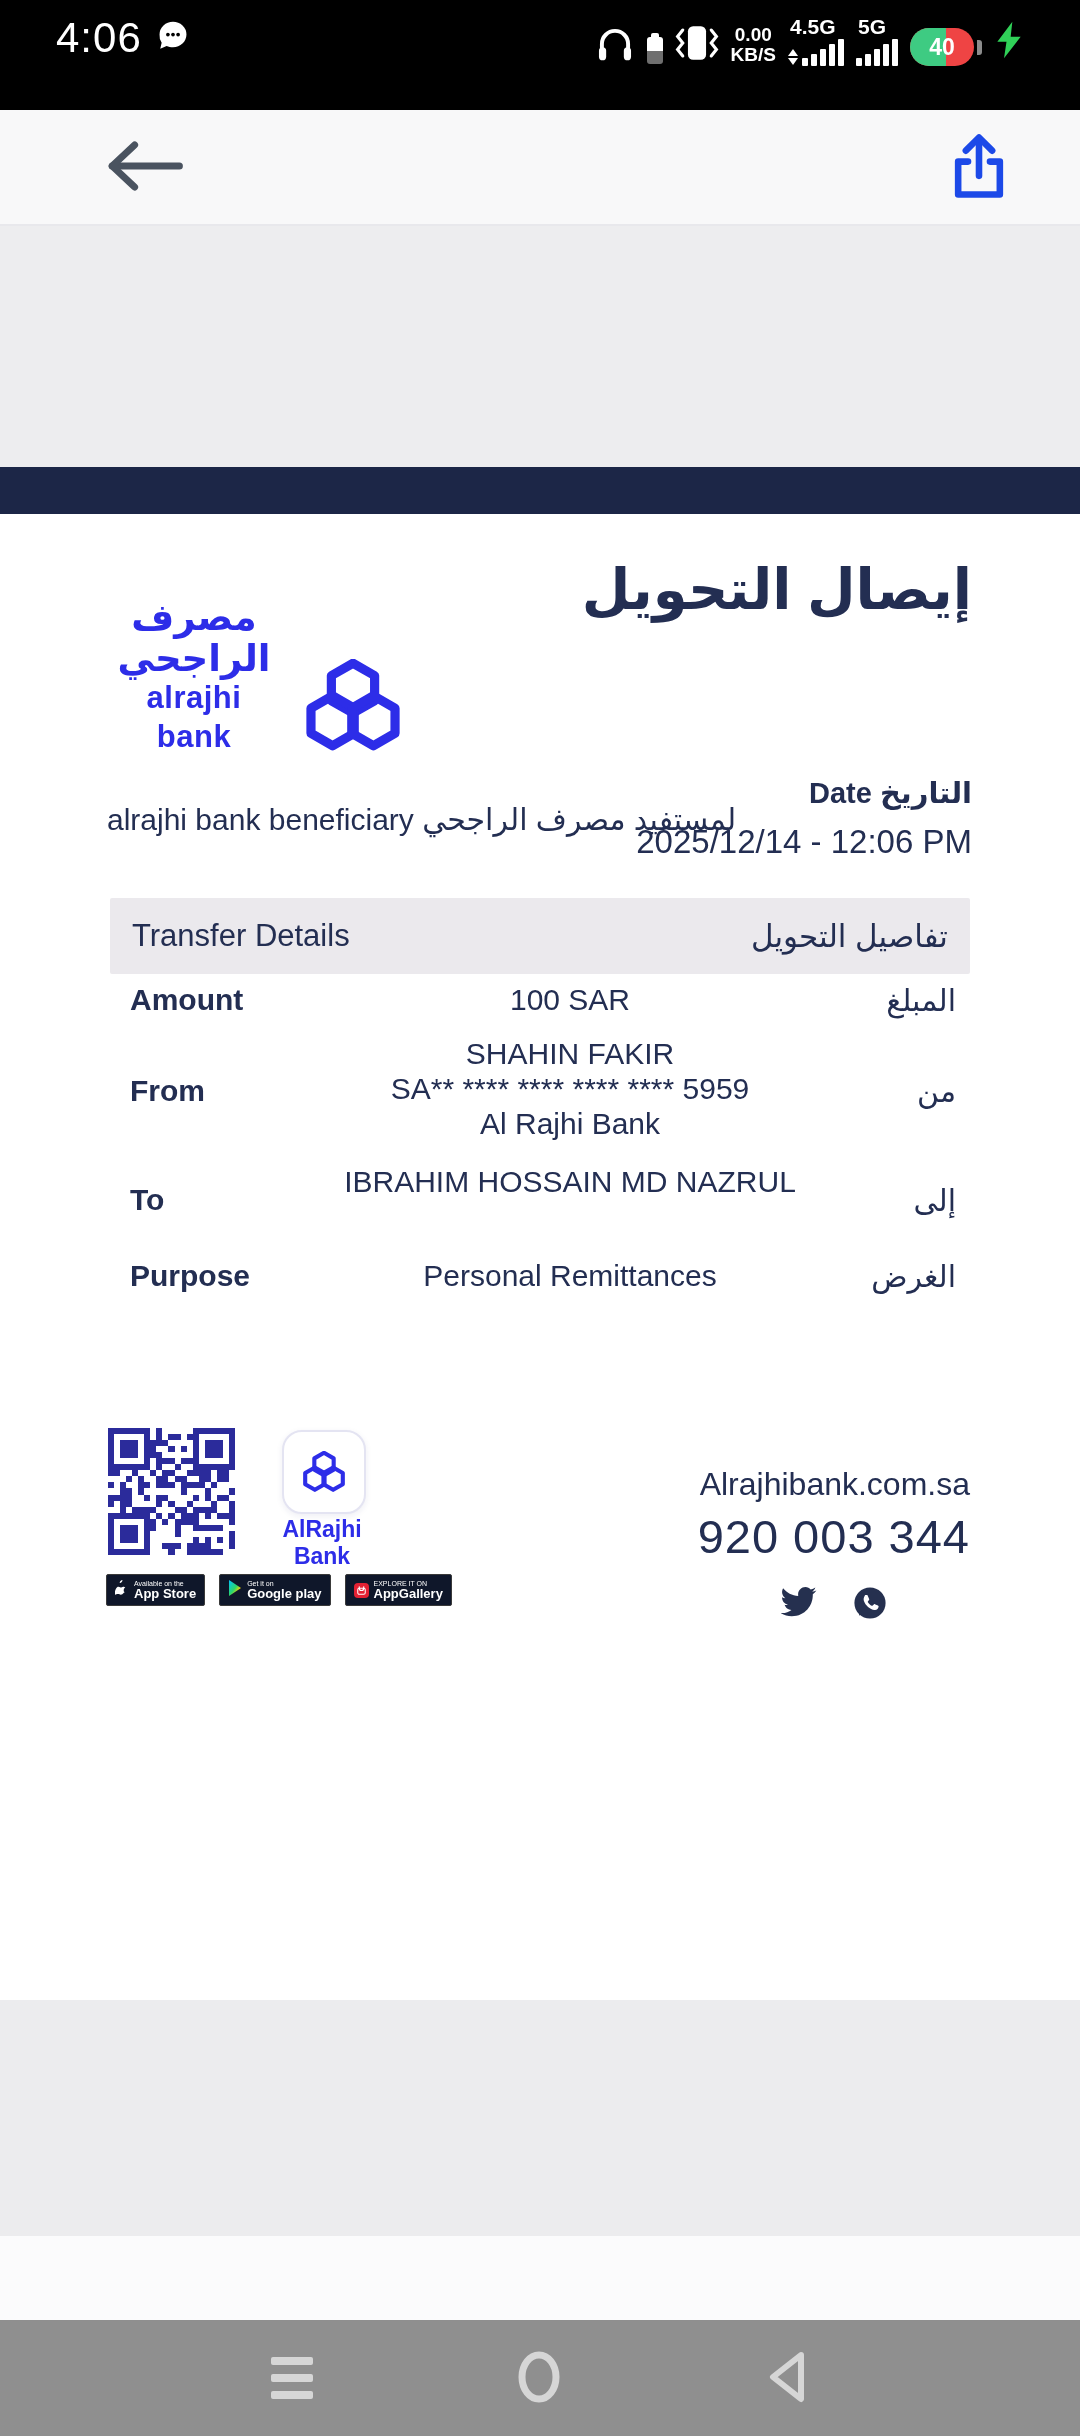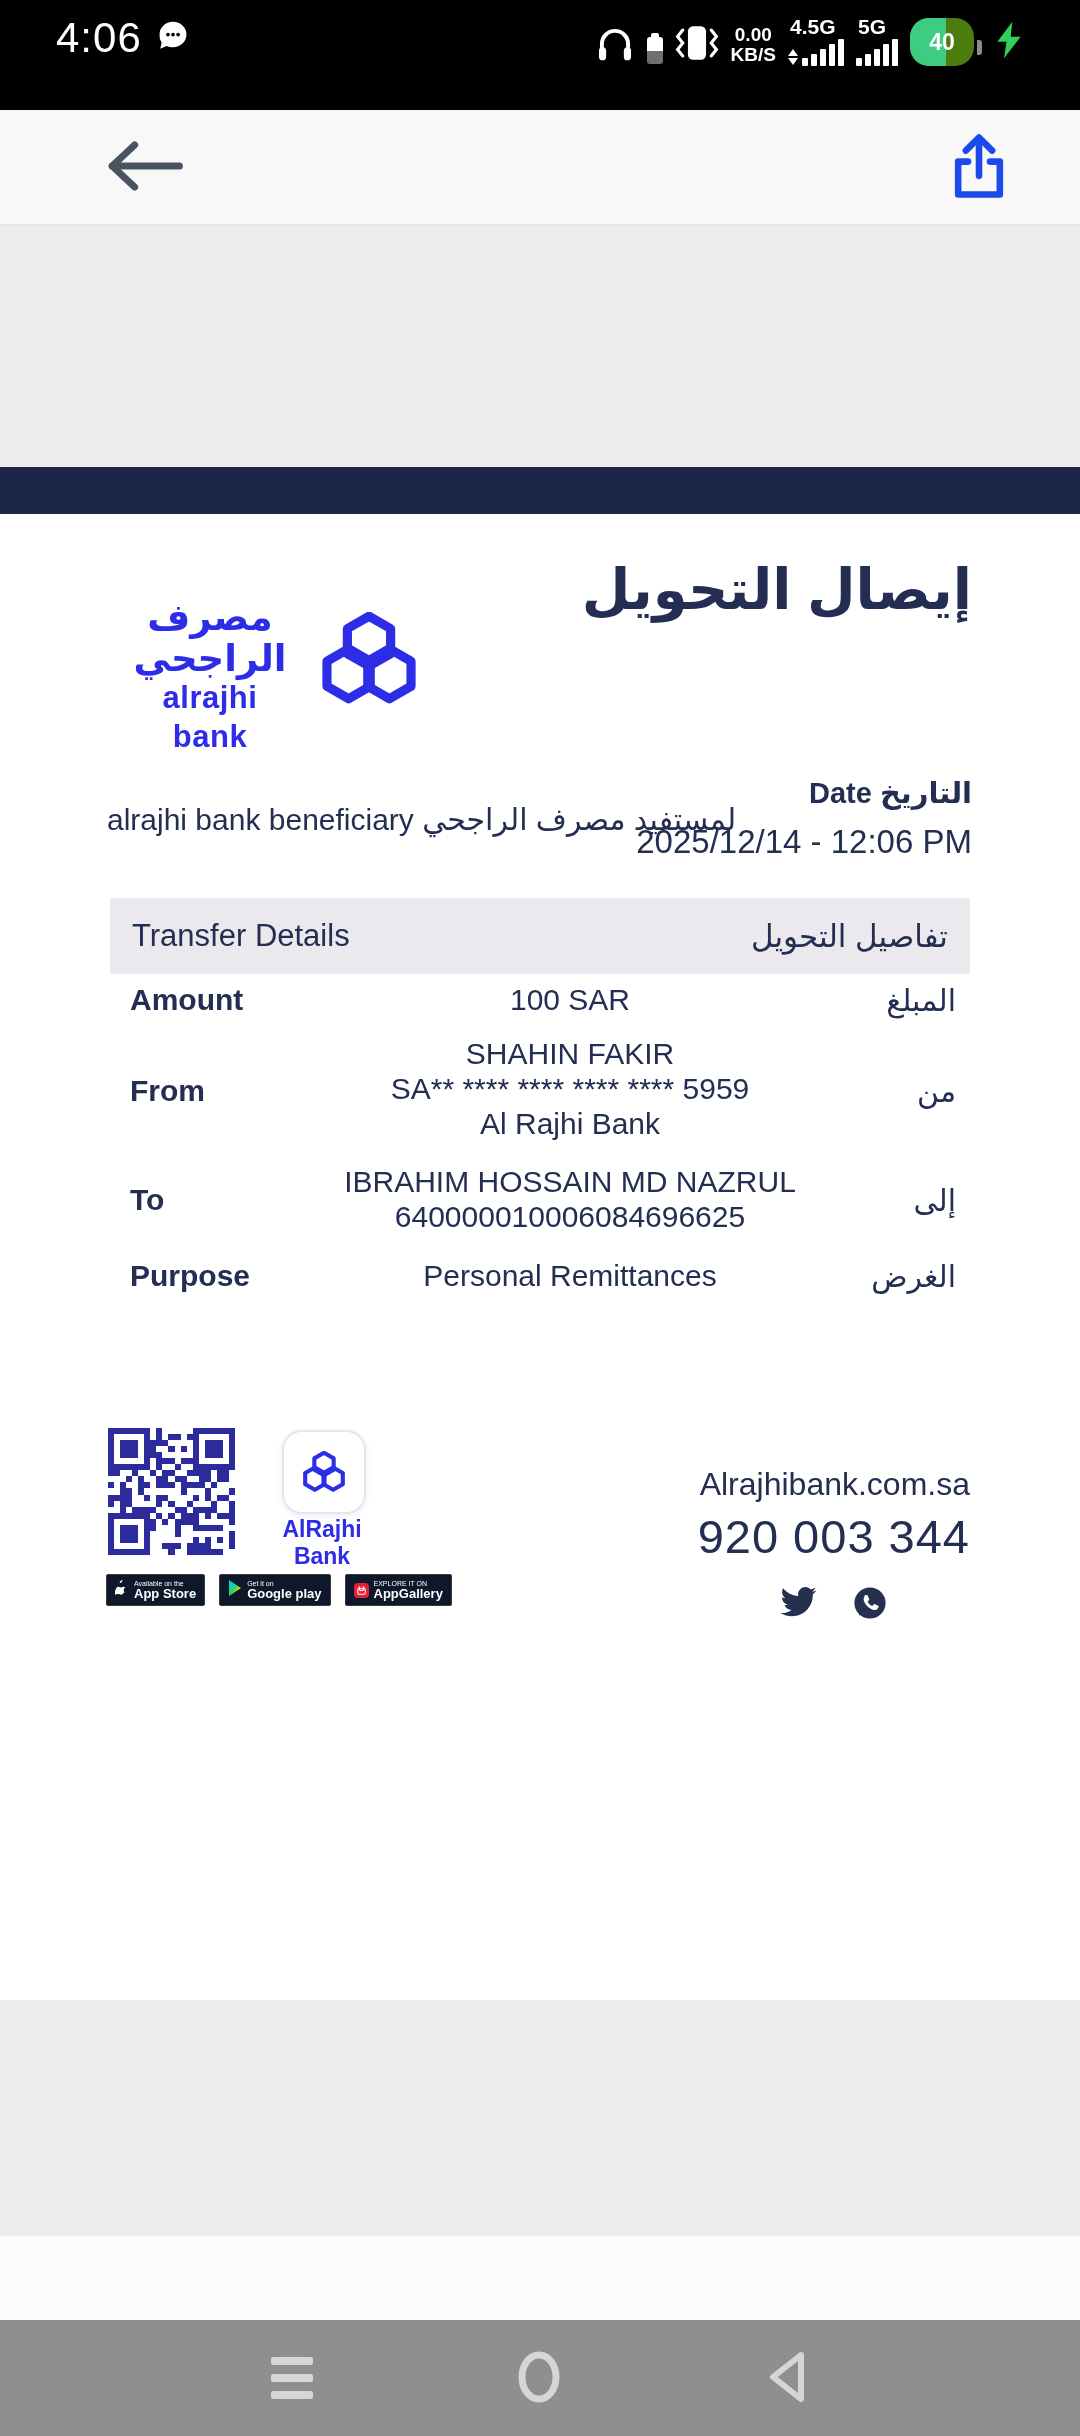--- a/index.html
+++ b/index.html
@@ -15,21 +15,21 @@
   .sb-speed{display:flex;flex-direction:column;align-items:center;line-height:1.02;font-weight:700;font-size:19px;margin-bottom:2px;}
   .net-block{display:flex;flex-direction:column;align-items:flex-start;}
   .net-label{font-size:21px;font-weight:700;line-height:1;margin:0 0 2px 2px;}
   .net-row{display:flex;align-items:flex-end;gap:4px;}
   .bars{display:flex;align-items:flex-end;gap:3px;}
   .bars i{display:block;width:6px;background:#fff;border-radius:1px;}
   .updown{display:flex;flex-direction:column;align-items:center;gap:2px;margin-bottom:1px;}
   .updown b{width:0;height:0;border-left:5px solid transparent;border-right:5px solid transparent;}
   .updown .up{border-bottom:7px solid #fff;}
   .updown .dn{border-top:7px solid #fff;}
-  .batt-pill{position:relative;width:64px;height:48px;border-radius:19px;background:#4d7c0f;overflow:hidden;margin-bottom:0px;}
+  .batt-pill{position:relative;width:64px;height:38px;border-radius:19px;background:#ef4444;overflow:hidden;margin-bottom:0px;}
   .batt-pill .fill{position:absolute;left:0;top:0;bottom:0;width:56%;background:#3ecb82;}
   .batt-pill span{position:absolute;inset:0;display:flex;align-items:center;justify-content:center;
     color:#fff;font-size:23px;font-weight:700;}
   .batt-nub{width:5px;height:15px;background:#8c8c8c;border-radius:0 3px 3px 0;margin:0 0 11px -9px;}
   .mini-batt{width:16px;height:27px;border-radius:3px;background:linear-gradient(#fff 0 52%,#6f6f6f 52% 100%);
     position:relative;margin-bottom:2px;}
   .mini-batt:before{content:"";position:absolute;top:-4px;left:4px;width:8px;height:4px;background:#fff;border-radius:2px 2px 0 0;}
 
   
   .toolbar{position:absolute;left:0;top:110px;width:1080px;height:116px;background:#f8f8f9;
@@ -38,21 +38,21 @@
   .icon-btn{background:none;border:none;padding:0;cursor:pointer;display:flex;align-items:center;}
 
   
   .doc-gray-top{position:absolute;left:0;top:226px;width:1080px;height:241px;background:#ededef;}
   .navy-bar{position:absolute;left:0;top:467px;width:1080px;height:47px;background:#1c2647;border-bottom:4px solid#59608a;}
   .receipt{position:absolute;left:0;top:514px;width:1080px;height:1486px;background:#fff;color:#232e52;}
   .doc-gray-bottom{position:absolute;left:0;top:2000px;width:1080px;height:236px;background:#ececee;}
   .doc-light-bottom{position:absolute;left:0;top:2236px;width:1080px;height:84px;background:#fbfbfc;}
 
   
-  .logo-row{position:absolute;left:124px;top:52px;display:flex;align-items:center;}
+  .logo-row{position:absolute;left:108px;top:52px;display:flex;align-items:flex-end;}
   .logo-text{width:172px;text-align:center;color:#2d2de8;font-weight:700;margin-top:32px;}
   .logo-ar{font-size:37px;line-height:1.1;}
   .logo-en{font-size:31px;line-height:1.25;letter-spacing:.5px;}
   .emblem{margin-left:22px;}
   .title-block{position:absolute;right:108px;top:44px;text-align:right;}
   .title-ar{font-size:56px;font-weight:600;line-height:1.15;}
   .title-en{font-size:47px;font-weight:700;margin-top:26px;}
 
   
   .date-row{position:absolute;left:107px;right:108px;top:262px;}
@@ -252,21 +252,20 @@
         <div>SA** **** **** **** **** 5959</div>
         <div>Al Rajhi Bank</div>
       </div>
       <span class="d-label-ar" dir="rtl">من</span>
     </div>
 
     <div class="d-row row-to">
       <span class="d-label">To</span>
       <div class="d-val">
         <div>IBRAHIM HOSSAIN MD NAZRUL</div>
-        <div>640000010006084696625</div>
       </div>
       <span class="d-label-ar" dir="rtl">إلى</span>
     </div>
 
     <div class="d-row row-purpose">
       <span class="d-label">Purpose</span>
       <div class="d-val">
           <div>Personal Remittances</div>
         </div>
       <span class="d-label-ar" dir="rtl">الغرض</span>

